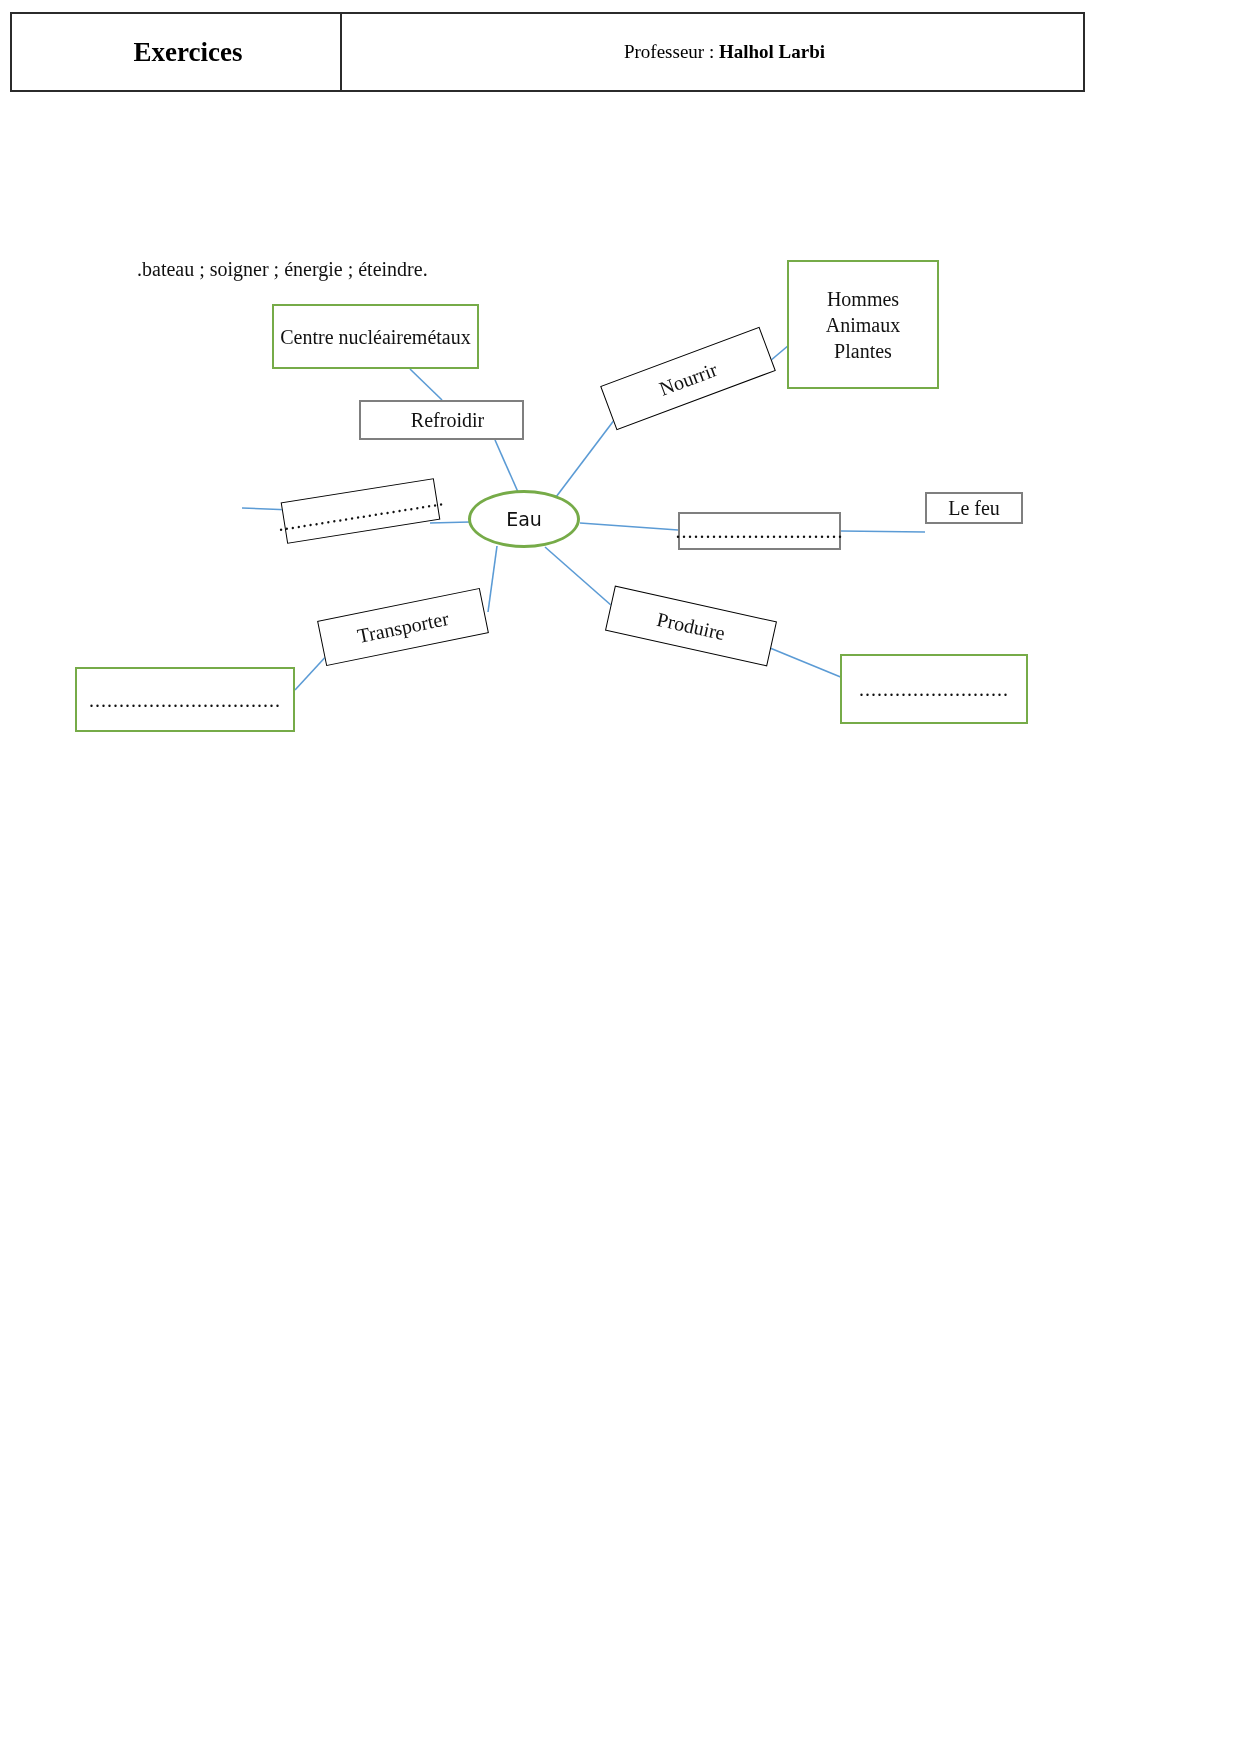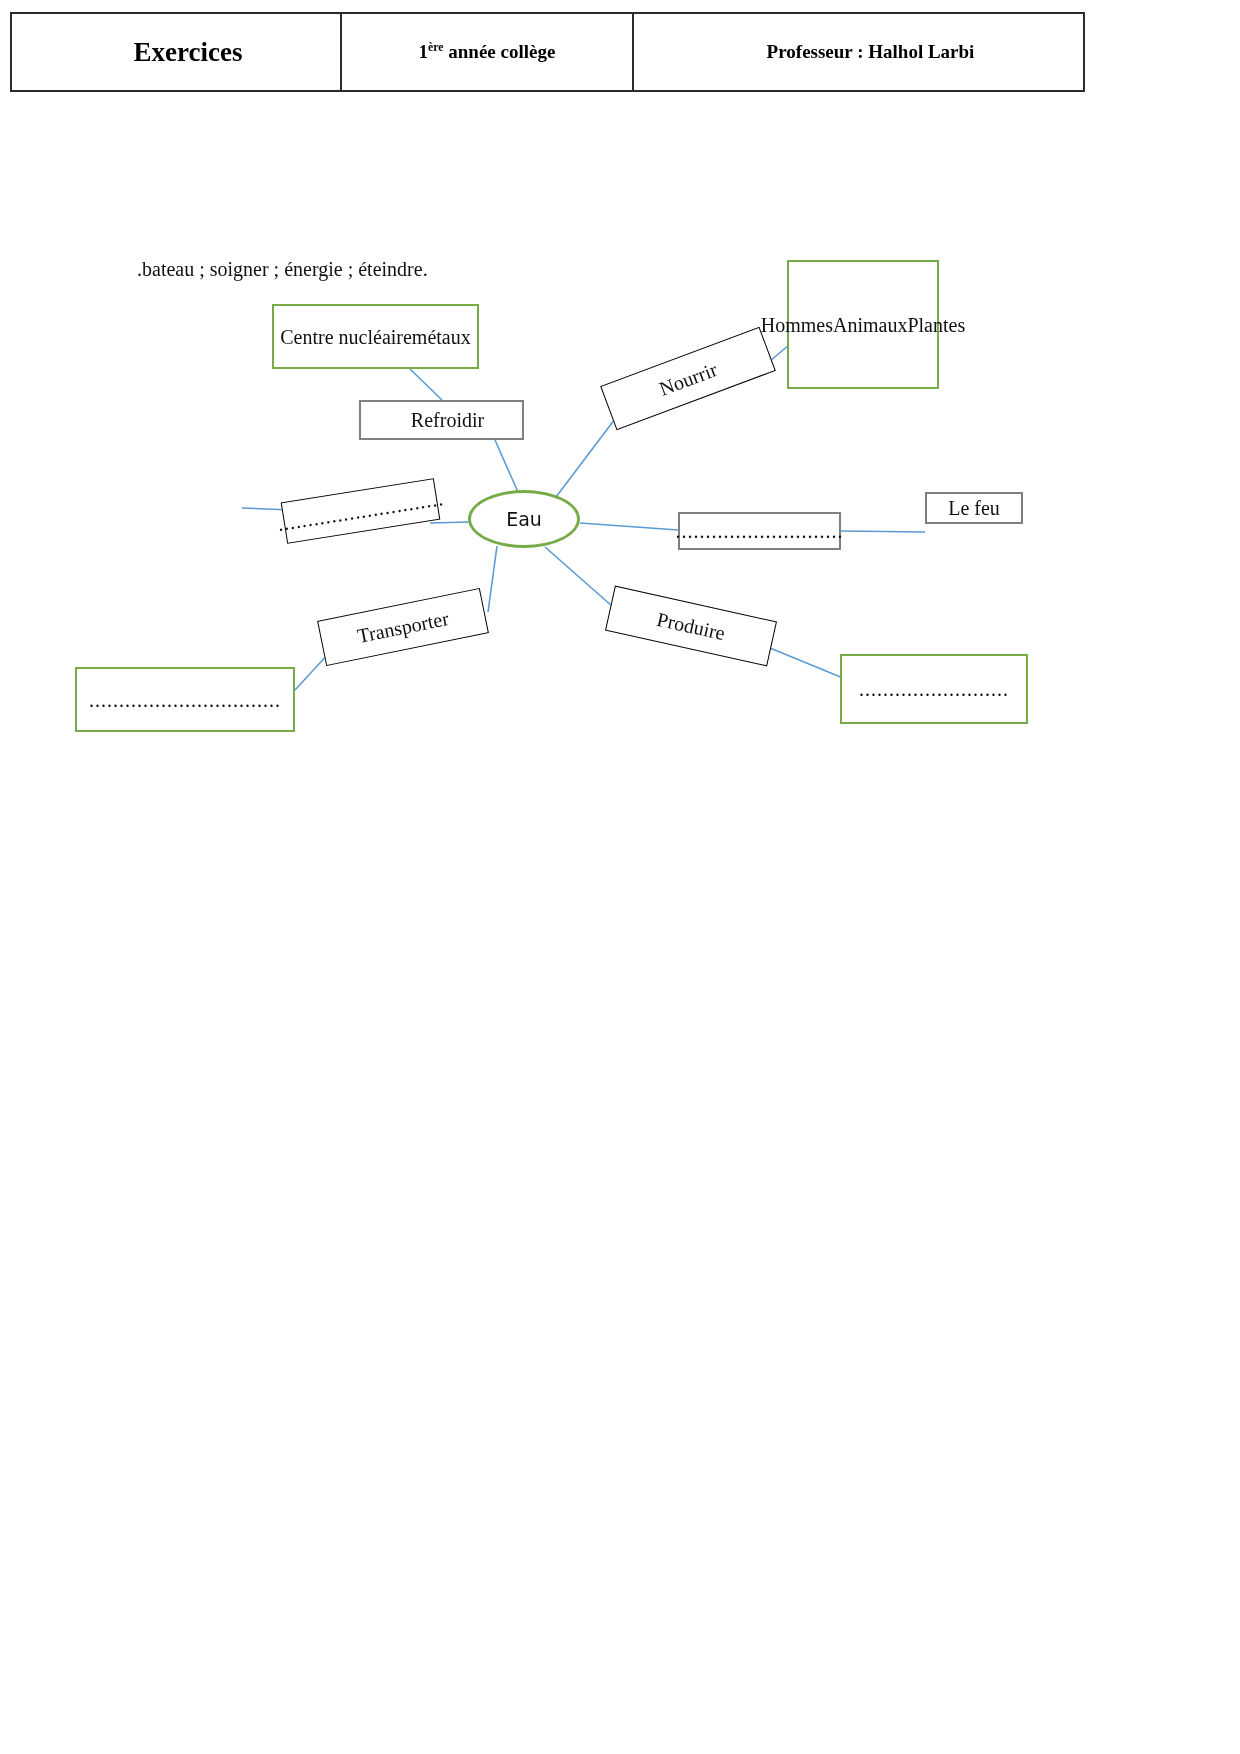--- a/index.html
+++ b/index.html
@@ -44,21 +44,21 @@
   .header-cell.c2 {
     width: 292px;
     border-right: 2px solid #2b2b2b;
     font-size: 19px;
     font-weight: bold;
   }
   .header-cell.c3 {
     flex: 1;
     font-size: 19px;
   }
-  .header-cell.c3 .prof-label { font-weight: bold; margin-left: 24px; }
+  .header-cell.c3 .prof-label { font-weight: normal; margin-left: 24px; }
   .header-cell.c3 .prof-name { font-weight: bold; }
   .sup { font-size: 0.62em; vertical-align: super; }
 
   
   .wordbank {
     position: absolute;
     left: 137px;
     top: 258px;
     font-size: 20px;
     color: #111;
@@ -112,21 +112,21 @@
     font-family: "DejaVu Sans", sans-serif;
     font-size: 19px;
     color: #111;
   }
 
   .dots { letter-spacing: 1px; }
 
   
   #box-centre-nucleaire { left: 272px; top: 304px; width: 207px; height: 65px; }
   #box-hommes-animaux   { left: 787px; top: 260px; width: 152px; height: 129px;
-                          flex-direction: row; }
+                          flex-direction: column; }
   #box-refroidir        { left: 359px; top: 400px; width: 165px; height: 40px; padding-left: 12px; }
   #box-nourrir          { left: 603px; top: 355px; width: 170px; height: 47px;
                           transform: rotate(-20.5deg); }
   #box-hommes-legumes   { left: 8px; top: 471px; width: 234px; height: 68px;
                           flex-direction: column; align-items: flex-start;
                           justify-content: center; padding-left: 12px; }
   #box-blank-left       { left: 283px; top: 490px; width: 155px; height: 42px;
                           transform: rotate(-9deg); }
   #ellipse-eau          { left: 468px; top: 490px; width: 112px; height: 58px; }
   #box-blank-right      { left: 678px; top: 512px; width: 163px; height: 38px; }
@@ -138,23 +138,20 @@
   #box-blank-bottomleft { left: 75px; top: 667px; width: 220px; height: 65px; }
   #box-blank-bottomright{ left: 840px; top: 654px; width: 188px; height: 70px; }
 </style>
 </head>
 <body>
 
 <div class="header-table">
   <div class="header-cell c1">
     <span>Exercices</span>
   </div>
-  <div class="header-cell c2">
-    <span><span>1</span><span class="sup">ère</span><span> année collège</span></span>
-  </div>
   <div class="header-cell c3">
     <span><span class="prof-label">Professeur : </span><span class="prof-name">Halhol Larbi</span></span>
   </div>
 </div>
 
 <div class="wordbank">.bateau ; soigner ; énergie ; éteindre.</div>
 
 <div class="diagram">
 
   <svg class="connectors" viewBox="0 0 1240 1754" xmlns="http://www.w3.org/2000/svg">

